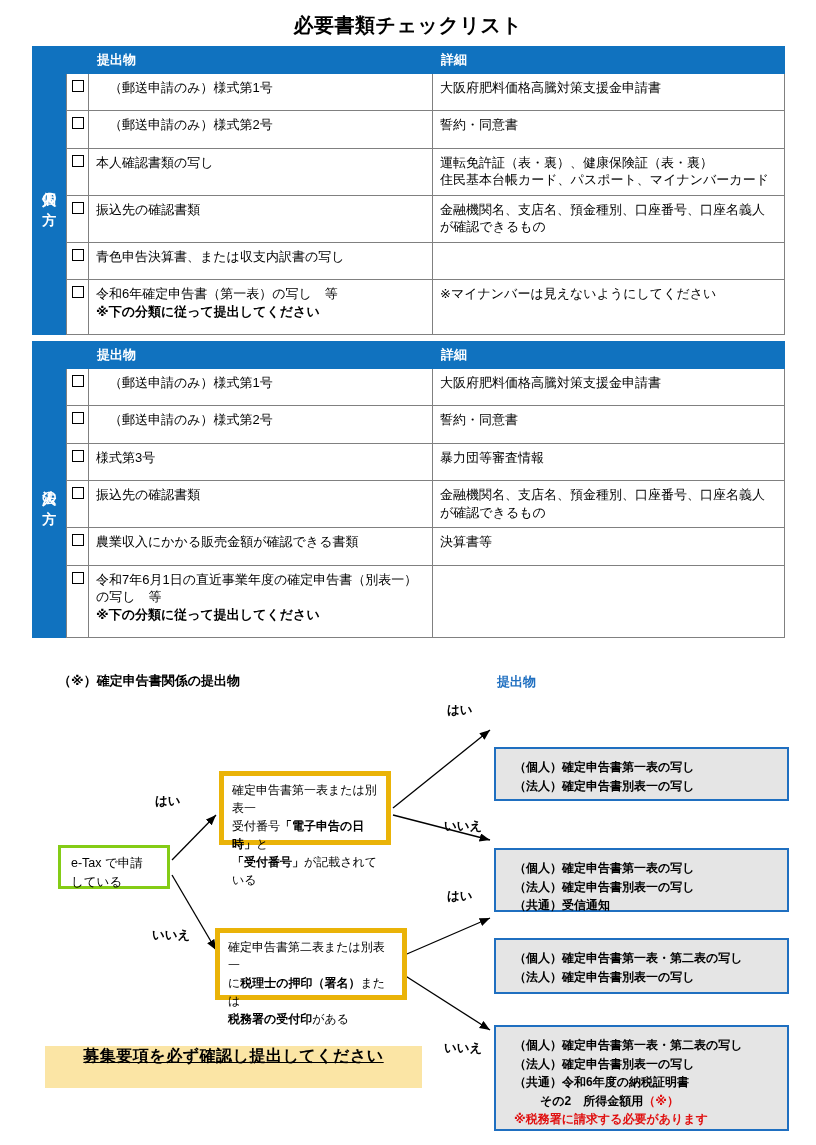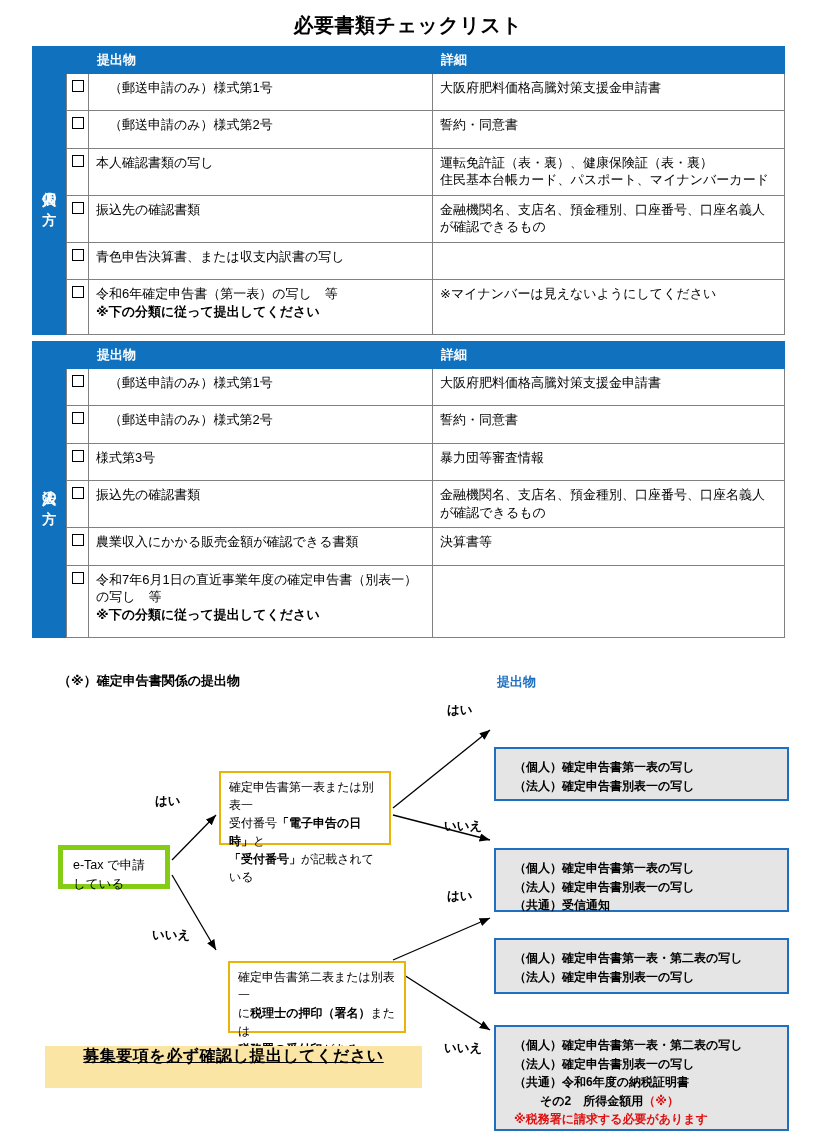--- a/index.html
+++ b/index.html
@@ -123,45 +123,45 @@
     height: 450px;
   }
 
   .flow-box {
     position: absolute;
     box-sizing: border-box;
     font-size: 12px;
     line-height: 1.5;
   }
   .q-box {
-    border: 2px solid #eab308;
+    border: 5px solid #eab308;
     background: #ffffff;
     padding: 5px 8px;
   }
   .start-box {
-    border: 5px solid #84cc16;
+    border: 3px solid #84cc16;
     background: #ffffff;
     padding: 6px 10px;
     font-size: 12.5px;
     line-height: 1.55;
   }
   .r-box {
     border: 2px solid #1f6fc0;
     background: #e5e5e5;
     padding: 9px 10px 9px 18px;
     font-size: 12px;
     font-weight: bold;
     line-height: 1.55;
     margin-top: 48px;
   }
   .r-box .red { color: #e01010; font-weight: bold; }
   .r-box .sub-indent { display: inline-block; padding-left: 26px; }
 
   #q-box-1 { left: 219px; top: 771px; width: 172px; height: 74px; }
-  #q-box-2 { left: 228px; top: 928px; width: 178px; height: 72px; margin-top: 33px; }
+  #q-box-2 { left: 215px; top: 928px; width: 192px; height: 72px; }
   #start-box { left: 58px; top: 845px; width: 112px; height: 44px; }
 
   #r-box-1 { left: 494px; top: 699px; width: 295px; height: 54px; }
   #r-box-2 { left: 494px; top: 800px; width: 295px; height: 64px; }
   #r-box-3 { left: 494px; top: 890px; width: 295px; height: 56px; }
   #r-box-4 { left: 494px; top: 977px; width: 295px; height: 106px; }
 
   .edge-label {
     position: absolute;
     font-size: 12.5px;

